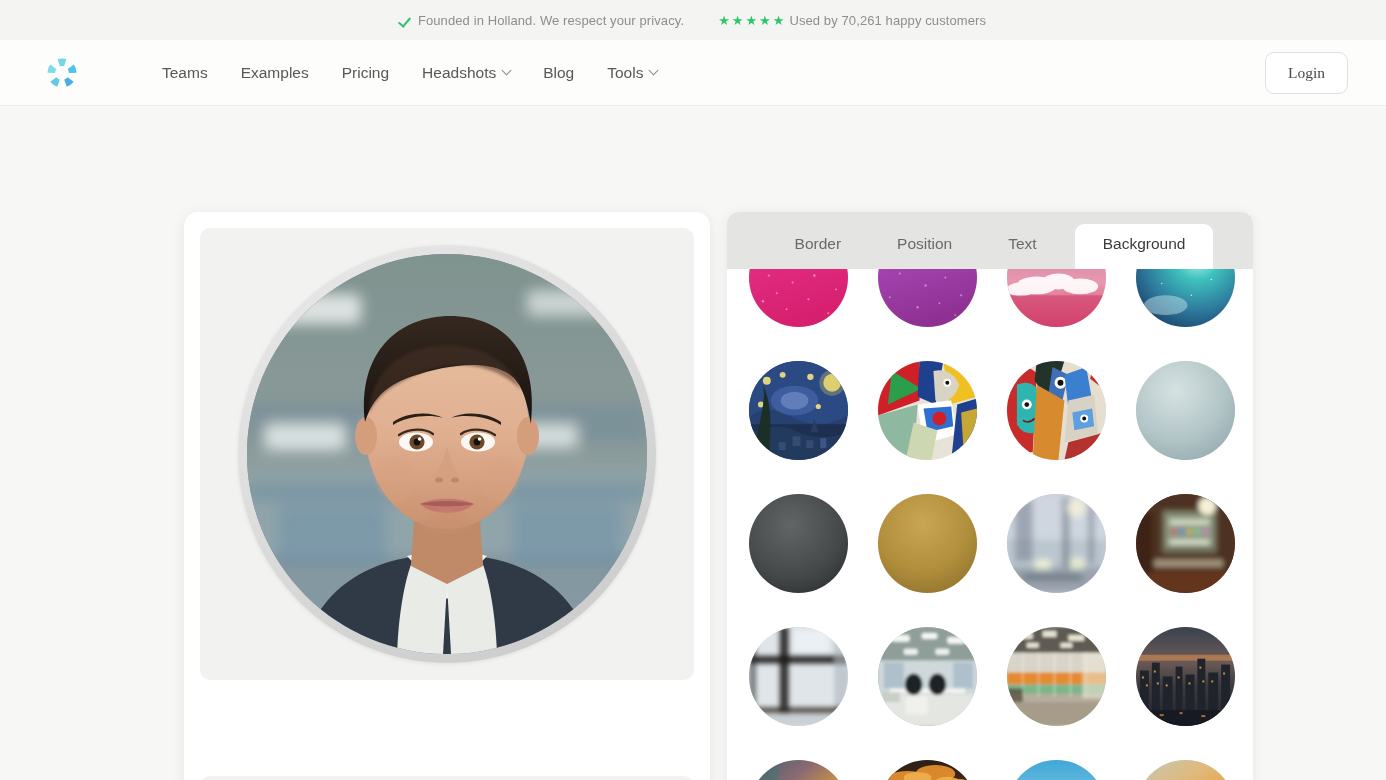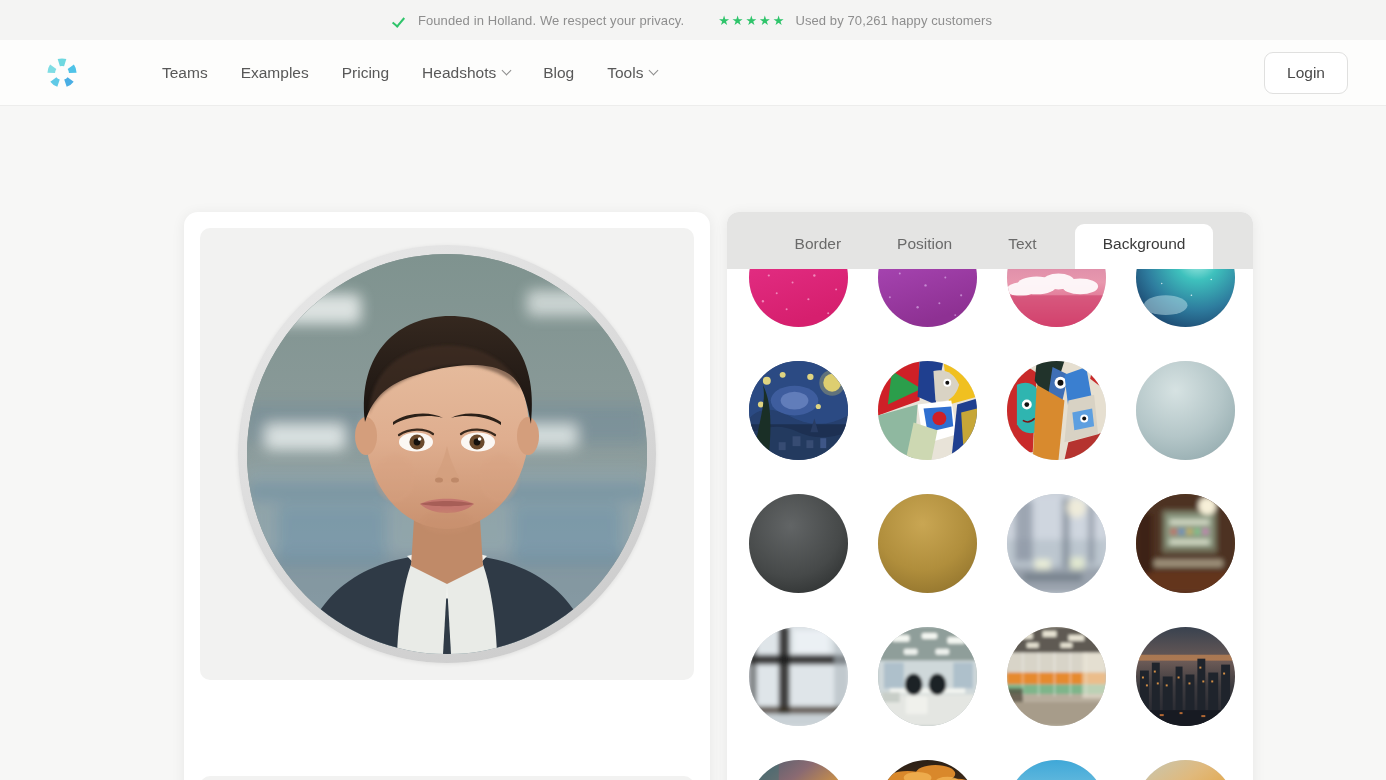--- a/index.html
+++ b/index.html
@@ -17,21 +17,21 @@
     height: 40px;
     background: #f4f4f3;
     display: flex;
     align-items: center;
     justify-content: center;
     gap: 34px;
     font-size: 13px;
     color: #8e8e8e;
     letter-spacing: .1px;
   }
-  .trust-item { display: flex; align-items: center; gap: 9px; white-space: nowrap; }
+  .trust-item { display: flex; align-items: center; gap: 3px; white-space: nowrap; }
   .check {
     width: 15px; height: 15px; position: relative; flex: none;
   }
   .check::before {
     content: "";
     position: absolute;
     left: 1px; top: 2px;
     width: 5px; height: 10px;
     border-right: 2px solid #2ec46a;
     border-bottom: 2px solid #2ec46a;
@@ -79,20 +79,21 @@
     border-right: 1.4px solid #8d8d8d;
     border-bottom: 1.4px solid #8d8d8d;
     transform: translateY(-2px) rotate(45deg);
   }
 
   .header-actions {
     margin-left: auto;
     display: flex;
     align-items: flex-start;
     gap: 14px;
+    font-family: Liberation Serif, serif;
   }
   .btn-login {
     font-size: 15.5px;
     color: #4a4a4a;
     background: #fff;
     border: 1px solid #e0e0df;
     border-radius: 9px;
     padding: 11px 22px;
     cursor: pointer;
     font-family: inherit;

